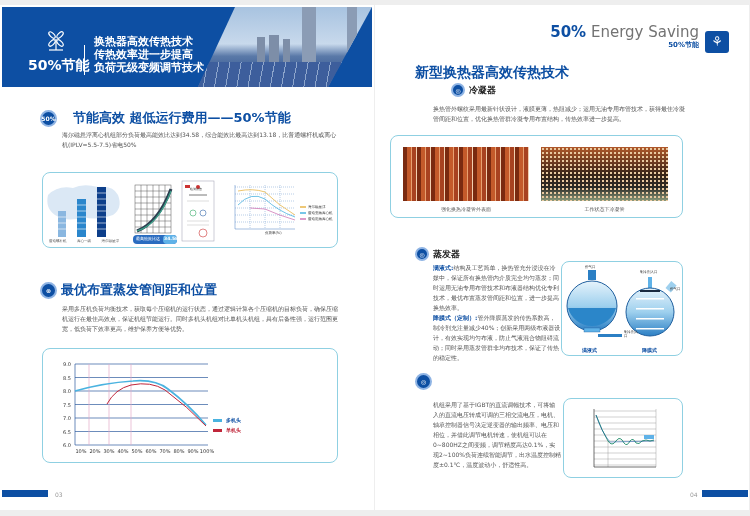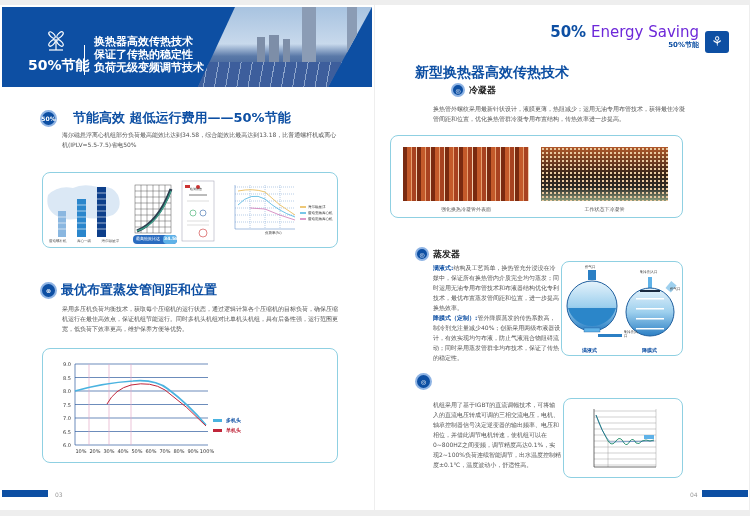--- a/index.html
+++ b/index.html
@@ -30,21 +30,21 @@
   .card { position: absolute; border: 1px solid #8fd0e2; border-radius: 8px; background: #fff; }
 
   
   .foot-bar { position: absolute; height: 10px; background: #0d4fa3; }
   .foot-num { position: absolute; font-size: 6px; color: #999; }
 
   
   .es-title { position: absolute; right: 50px; top: 18px; text-align: right; }
   .es-title .big { font-size: 15px; color: #0d4fa3; white-space: nowrap; }
   .es-title .big b { font-weight: bold; }
-  .es-title .big span { color: #6d28d9; font-weight: normal; }
+  .es-title .big span { color: #737373; font-weight: normal; }
   .es-title .small { font-size: 7px; color: #0d4fa3; font-weight: bold; margin-top: -1px; }
   .es-icon { position: absolute; right: 20px; top: 26px; width: 24px; height: 22px; background: #0d4fa3; border-radius: 3px; color: #fff; font-size: 13px; text-align: center; line-height: 22px; }
 
   .sub-head { position: absolute; display: flex; align-items: center; font-size: 9px; font-weight: bold; color: #222; }
   .sub-head .badge { width: 14px; height: 14px; font-size: 6px; }
 
   .photo { position: absolute; }
   .caption { position: absolute; font-size: 5px; color: #555; text-align: center; }
   .tiny { font-size: 5px; fill: #333; font-family: "DejaVu Sans", sans-serif; }
   .hl { color: #0d4fa3; font-weight: bold; }
@@ -71,21 +71,21 @@
         <ellipse cx="7" cy="14" rx="4" ry="2" transform="rotate(-45 7 14)"></ellipse>
         <ellipse cx="15" cy="14" rx="4" ry="2" transform="rotate(45 15 14)"></ellipse>
         <line x1="11" y1="10" x2="11" y2="21"></line>
         <line x1="4" y1="21" x2="18" y2="21"></line>
       </svg>
       <div class="pct">50%节能</div>
     </div>
     <div class="banner-sep"></div>
     <div class="banner-lines">
       <div>换热器高效传热技术</div>
-      <div>保证了传热的稳定性</div>
+      <div>传热效率进一步提高</div>
       <div>负荷无级变频调节技术</div>
     </div>
   </div>
 
   <div class="sec-title" style="left:40px;top:104px;font-size:13px;gap:12px;">
     <div class="badge">50%</div>
     <span>节能高效 超低运行费用——50%节能</span>
   </div>
   <div class="body-text" style="left:62px;top:125px;width:280px;">海尔磁悬浮离心机组部分负荷最高能效比达到34.58，综合能效比最高达到13.18，比普通螺杆机或离心机(IPLV=5.5-7.5)省电50%</div>
 

